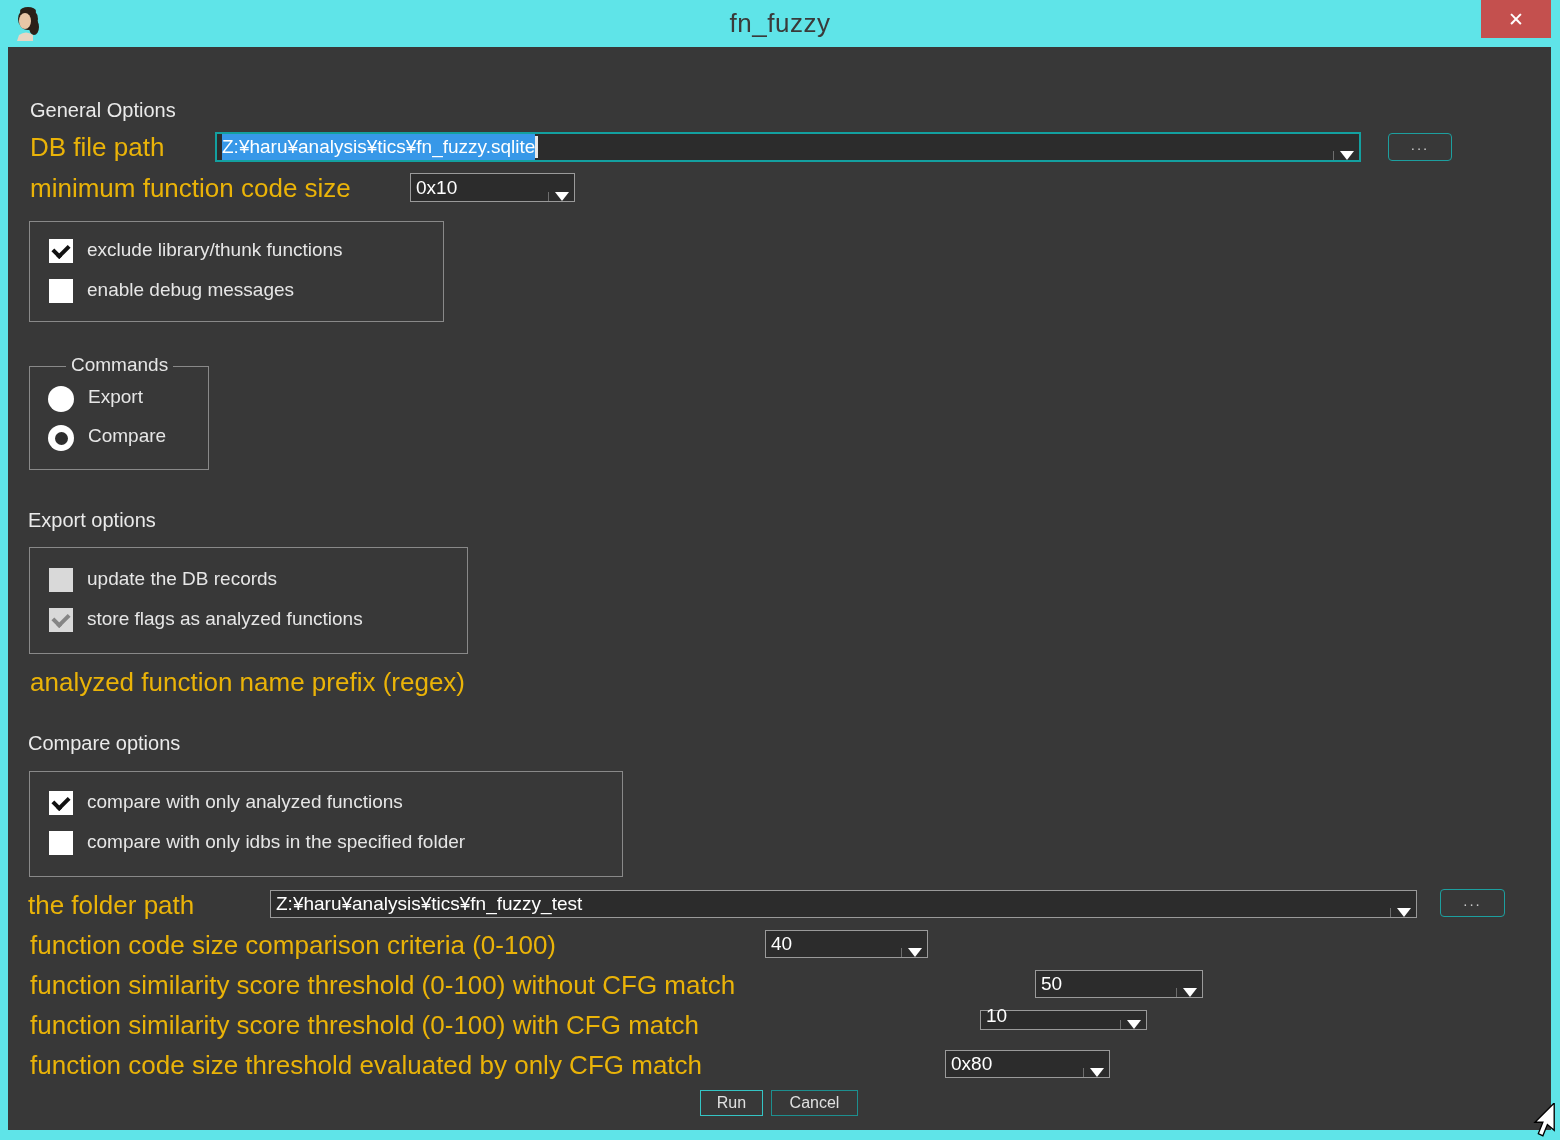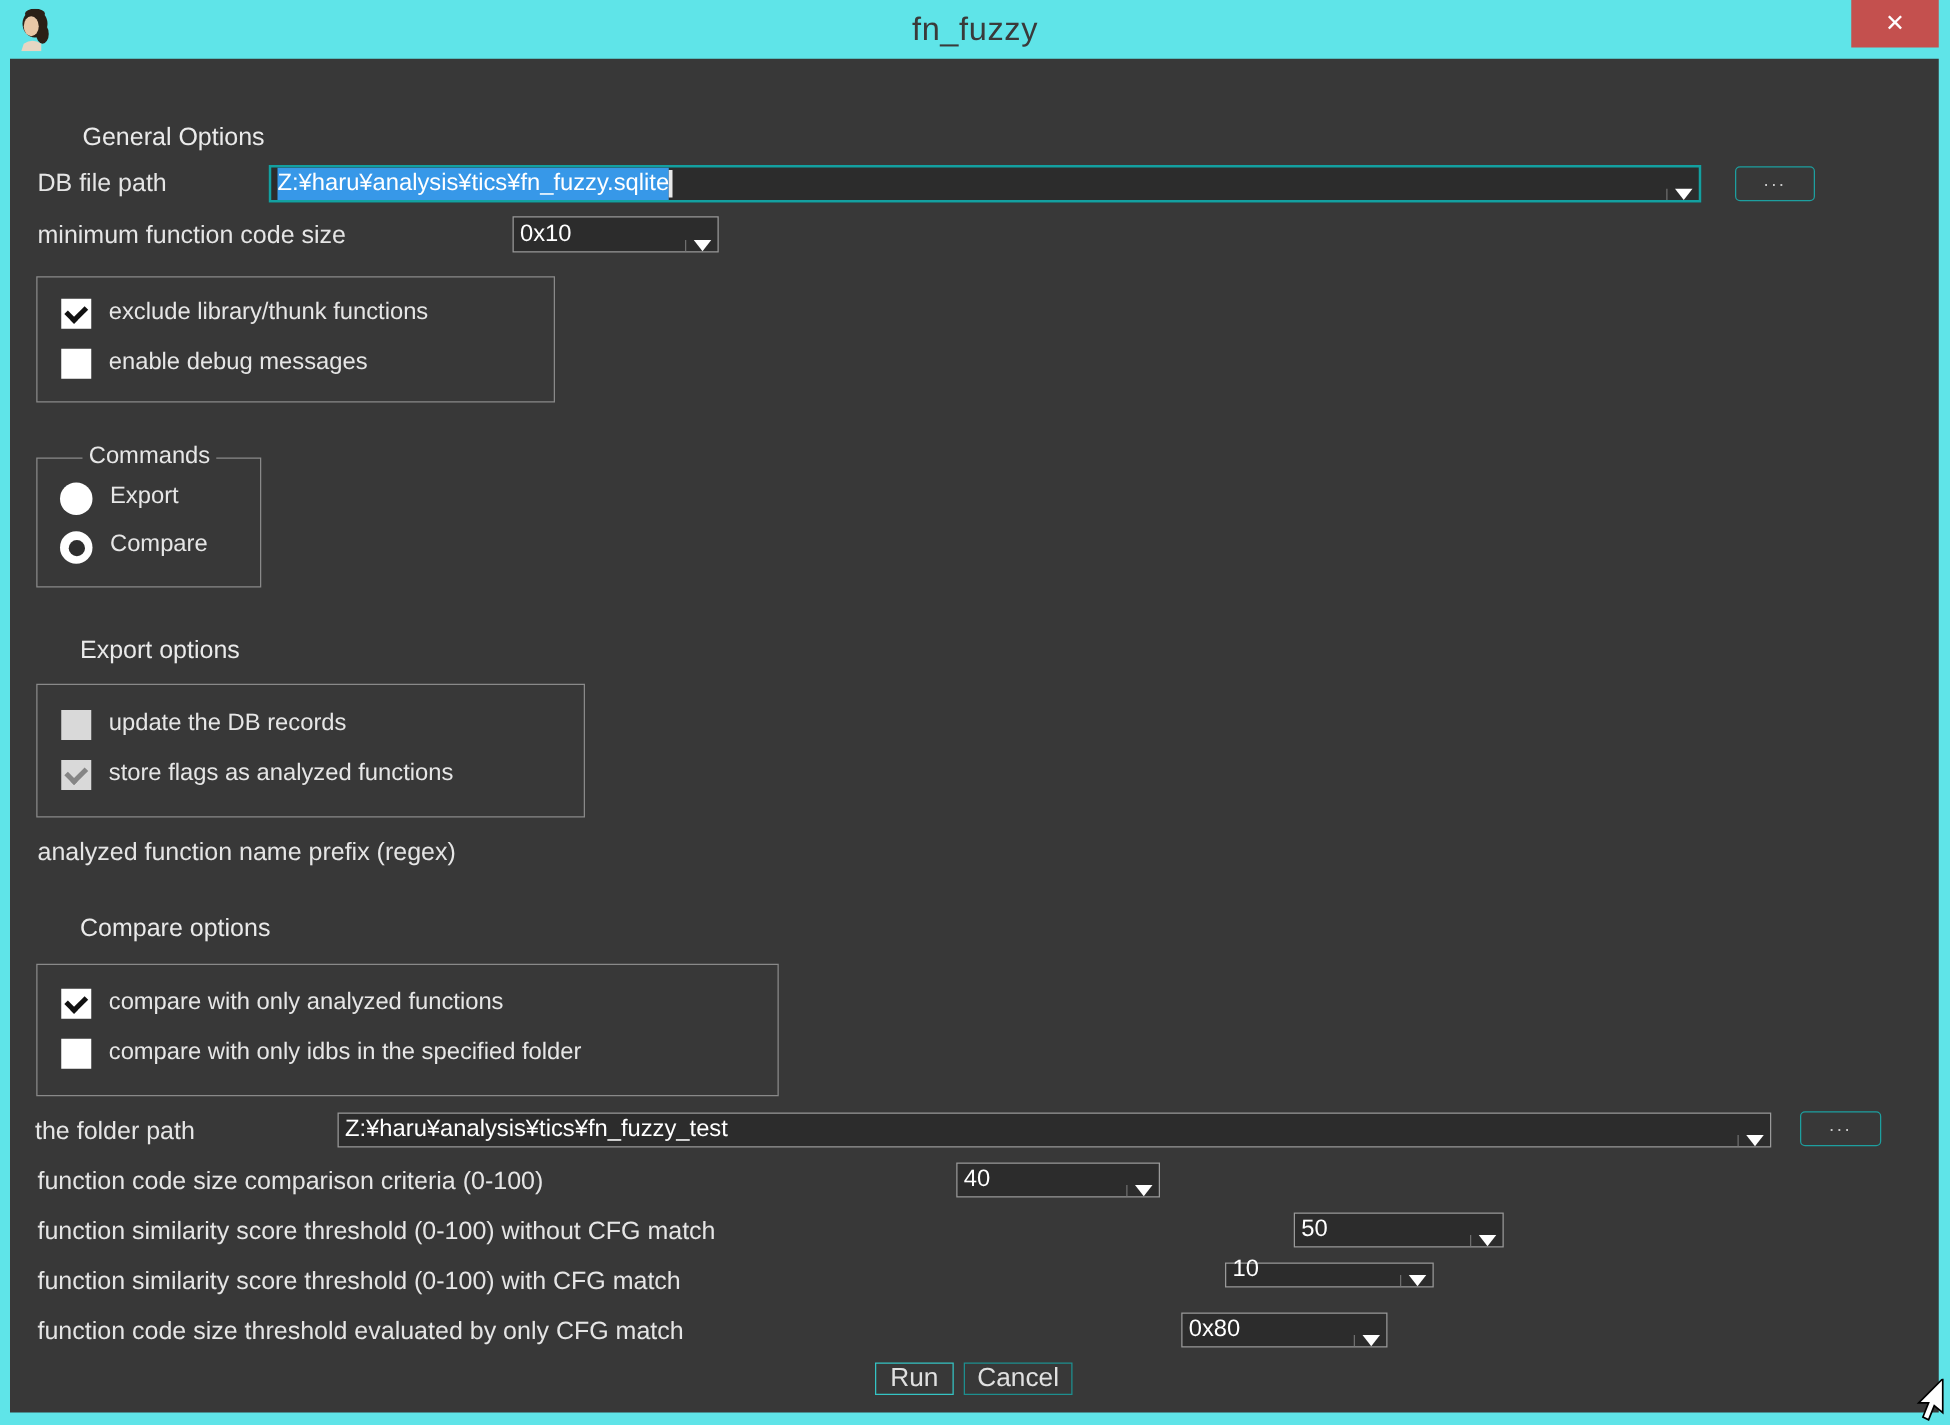--- a/index.html
+++ b/index.html
@@ -21,24 +21,24 @@
     position:absolute; right:9px; top:0; width:70px; height:38px;
     background:#c4504e; color:#ffffff; font-size:19px;
     display:flex; align-items:center; justify-content:center; cursor:default;
   }
   
   .content {
     position:absolute; left:8px; top:47px; width:1543px; height:1083px;
     background:#383838;
   }
   .lbl {
-    position:absolute; color:#e5e5e5; font-size:20px; line-height:24px;
+    position:absolute; color:#eab308; font-size:26px; line-height:24px;
     white-space:nowrap;
   }
-  .heading { font-size:20px; color:#eaeaea;margin-left:36px; }
+  .heading { font-size:20px; color:#eaeaea; }
   
   .combo {
     position:absolute; background:#2c2c2c; border:1px solid #9a9a9a;
     display:flex; align-items:flex-end;
   }
   .combo.focused { border:2px solid #13a0a0; }
   .combo-text {
     flex:1; color:#ffffff; font-size:19px; line-height:26px; padding:0 5px;
     white-space:nowrap; overflow:hidden; display:flex; align-items:center;
   }
@@ -54,21 +54,21 @@
     border-top:9px solid #ffffff;
   }
   
   .browse-btn {
     position:absolute; background:transparent; border:1px solid #1d9f9f;
     border-radius:4px; color:#c9c9c9; font-size:15px; letter-spacing:2px;
     display:flex; align-items:center; justify-content:center; padding-bottom:6px;
   }
   .action-btn {
     position:absolute; background:#383838; border:1px solid #1d8f8f;
-    color:#e0e0e0; font-size:21px; line-height:23px; text-align:center;
+    color:#e0e0e0; font-size:16px; line-height:23px; text-align:center;
   }
   .action-btn.primary { border-color:#34c4c4; }
   
   .groupbox { position:absolute; border:1px solid #898989; }
   .legend {
     position:absolute; top:-13px; left:36px; background:#383838;
     padding:0 5px; color:#e6e6e6; font-size:19px; white-space:nowrap;
   }
   
   .opt-row { position:absolute; display:flex; align-items:flex-start; gap:14px; height:26px; }

